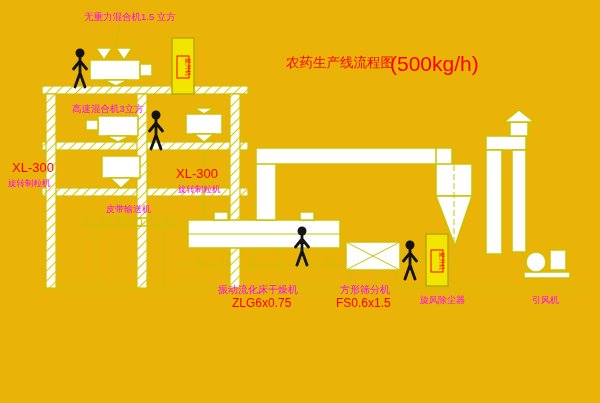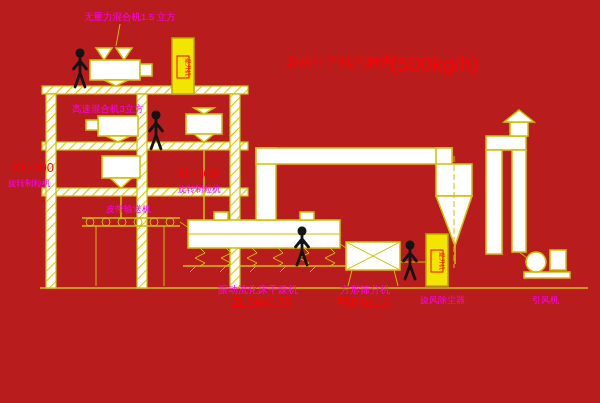--- a/index.html
+++ b/index.html
@@ -1,16 +1,16 @@
 <!DOCTYPE html>
 <html><head>
 <meta charset="utf-8">
 <style>
   html,body{margin:0;padding:0;background:#ffffff;}
-  .canvas{position:relative;width:600px;height:403px;background:#b91c1c;overflow:hidden;}
+  .canvas{position:relative;width:600px;height:403px;background:#eab308;overflow:hidden;}
   svg{position:absolute;left:0;top:0;}
   svg text{font-family:"Liberation Sans","DejaVu Sans",sans-serif;}
   .lbl{fill:#ff00ff;}
   .red{fill:#ff0000;}
   .ln{stroke:#cfc000;fill:none;stroke-width:1.5;}
   .thin{stroke:#cfc000;fill:none;stroke-width:1;}
   .fl{fill:#ffffff;stroke:#cfc000;stroke-width:1.5;}
   .box{fill:#f2e600;stroke:#b8a800;stroke-width:1.5;}
   .redbox{fill:none;stroke:#ff0000;stroke-width:1;}
 </style>

